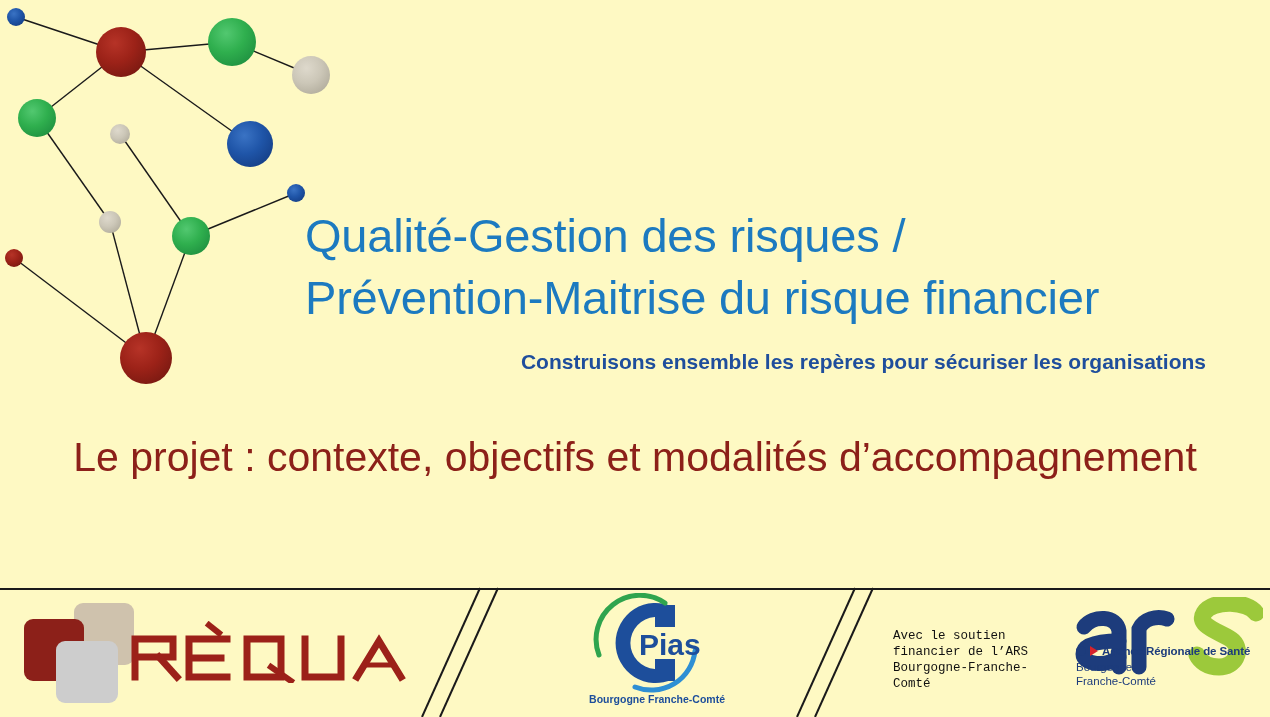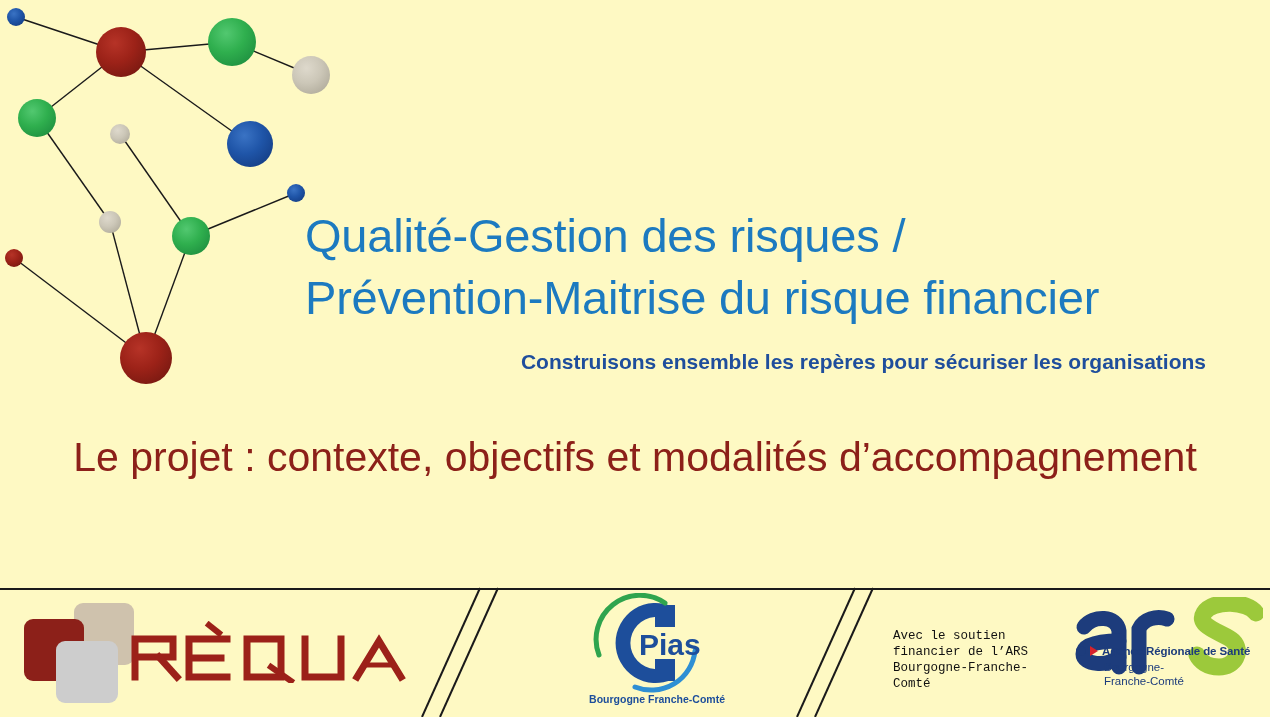--- a/index.html
+++ b/index.html
@@ -186,21 +186,20 @@
     letter-spacing: -0.1px;
   }
   #ars-region {
     position: absolute;
     left: 3px;
     top: 64px;
     font-size: 11.5px;
     line-height: 13.5px;
     color: #1D3C7C;
     font-weight: normal;
-    margin-left: 28px;
   }
 </style>
 </head>
 <body>
 
 <div id="slide">
 
   <svg id="network-graphic" viewBox="0 0 340 400" xmlns="http://www.w3.org/2000/svg">
     <defs>
       <radialGradient id="g-red" cx="38%" cy="32%" r="72%">

